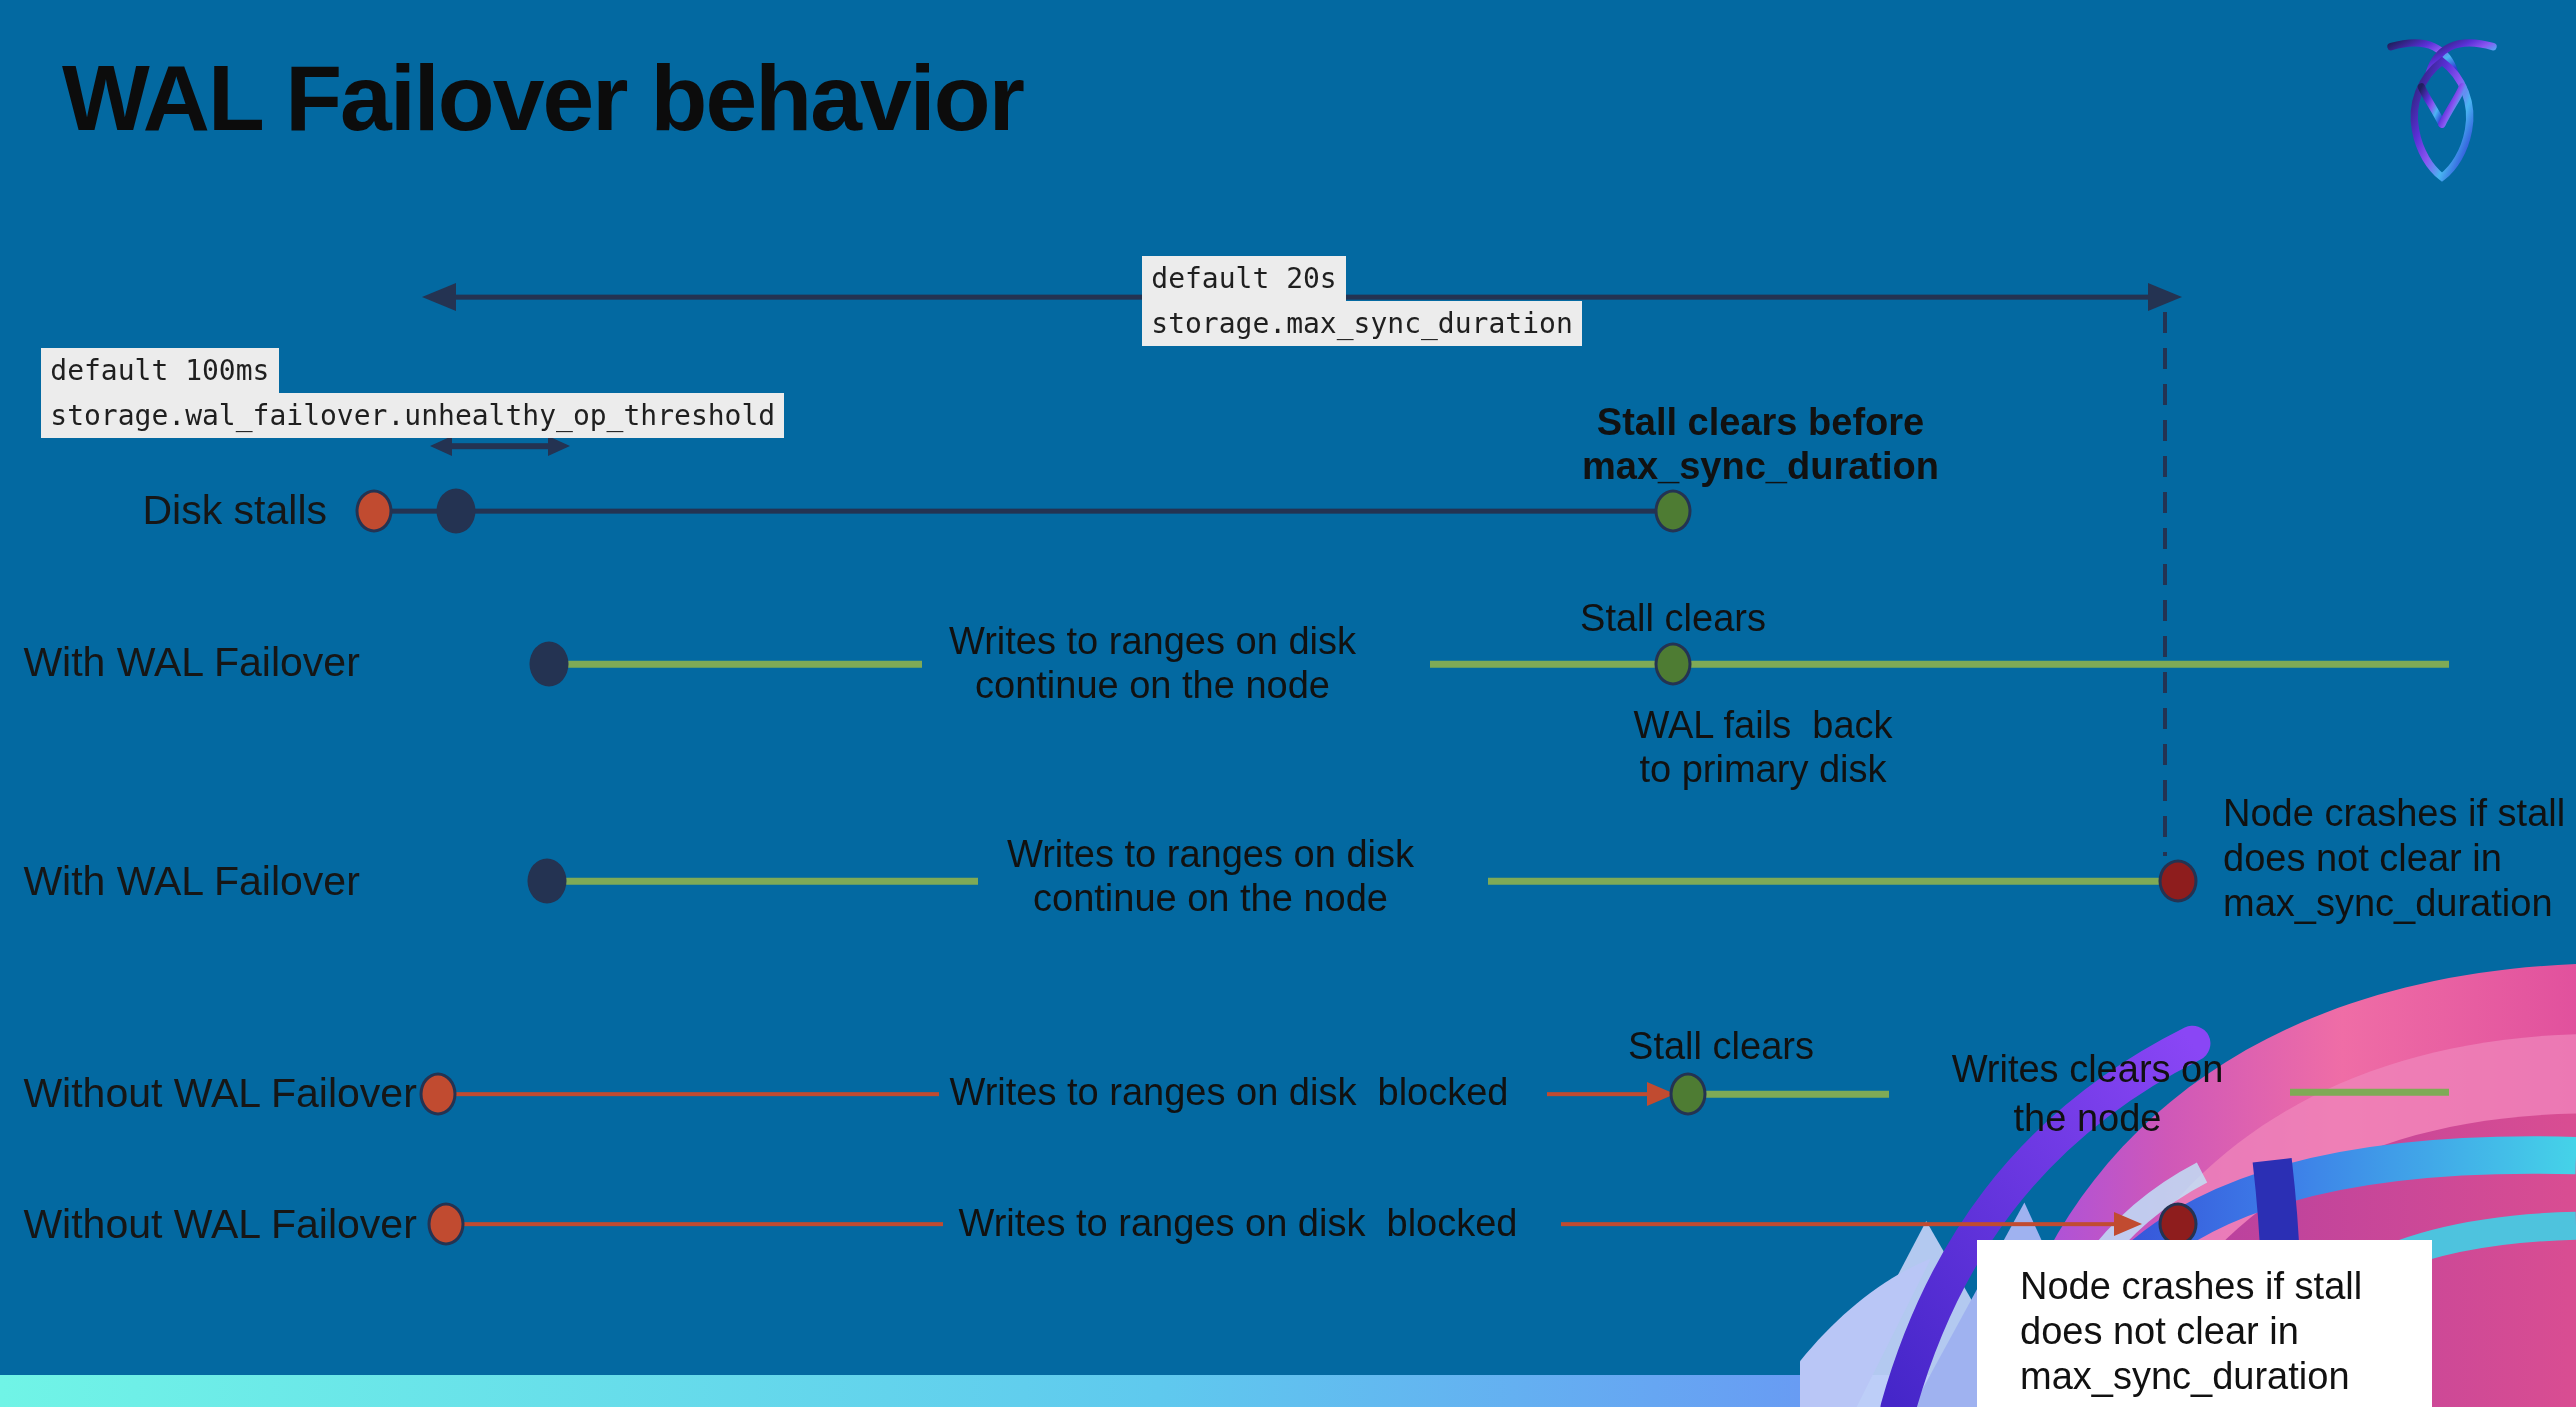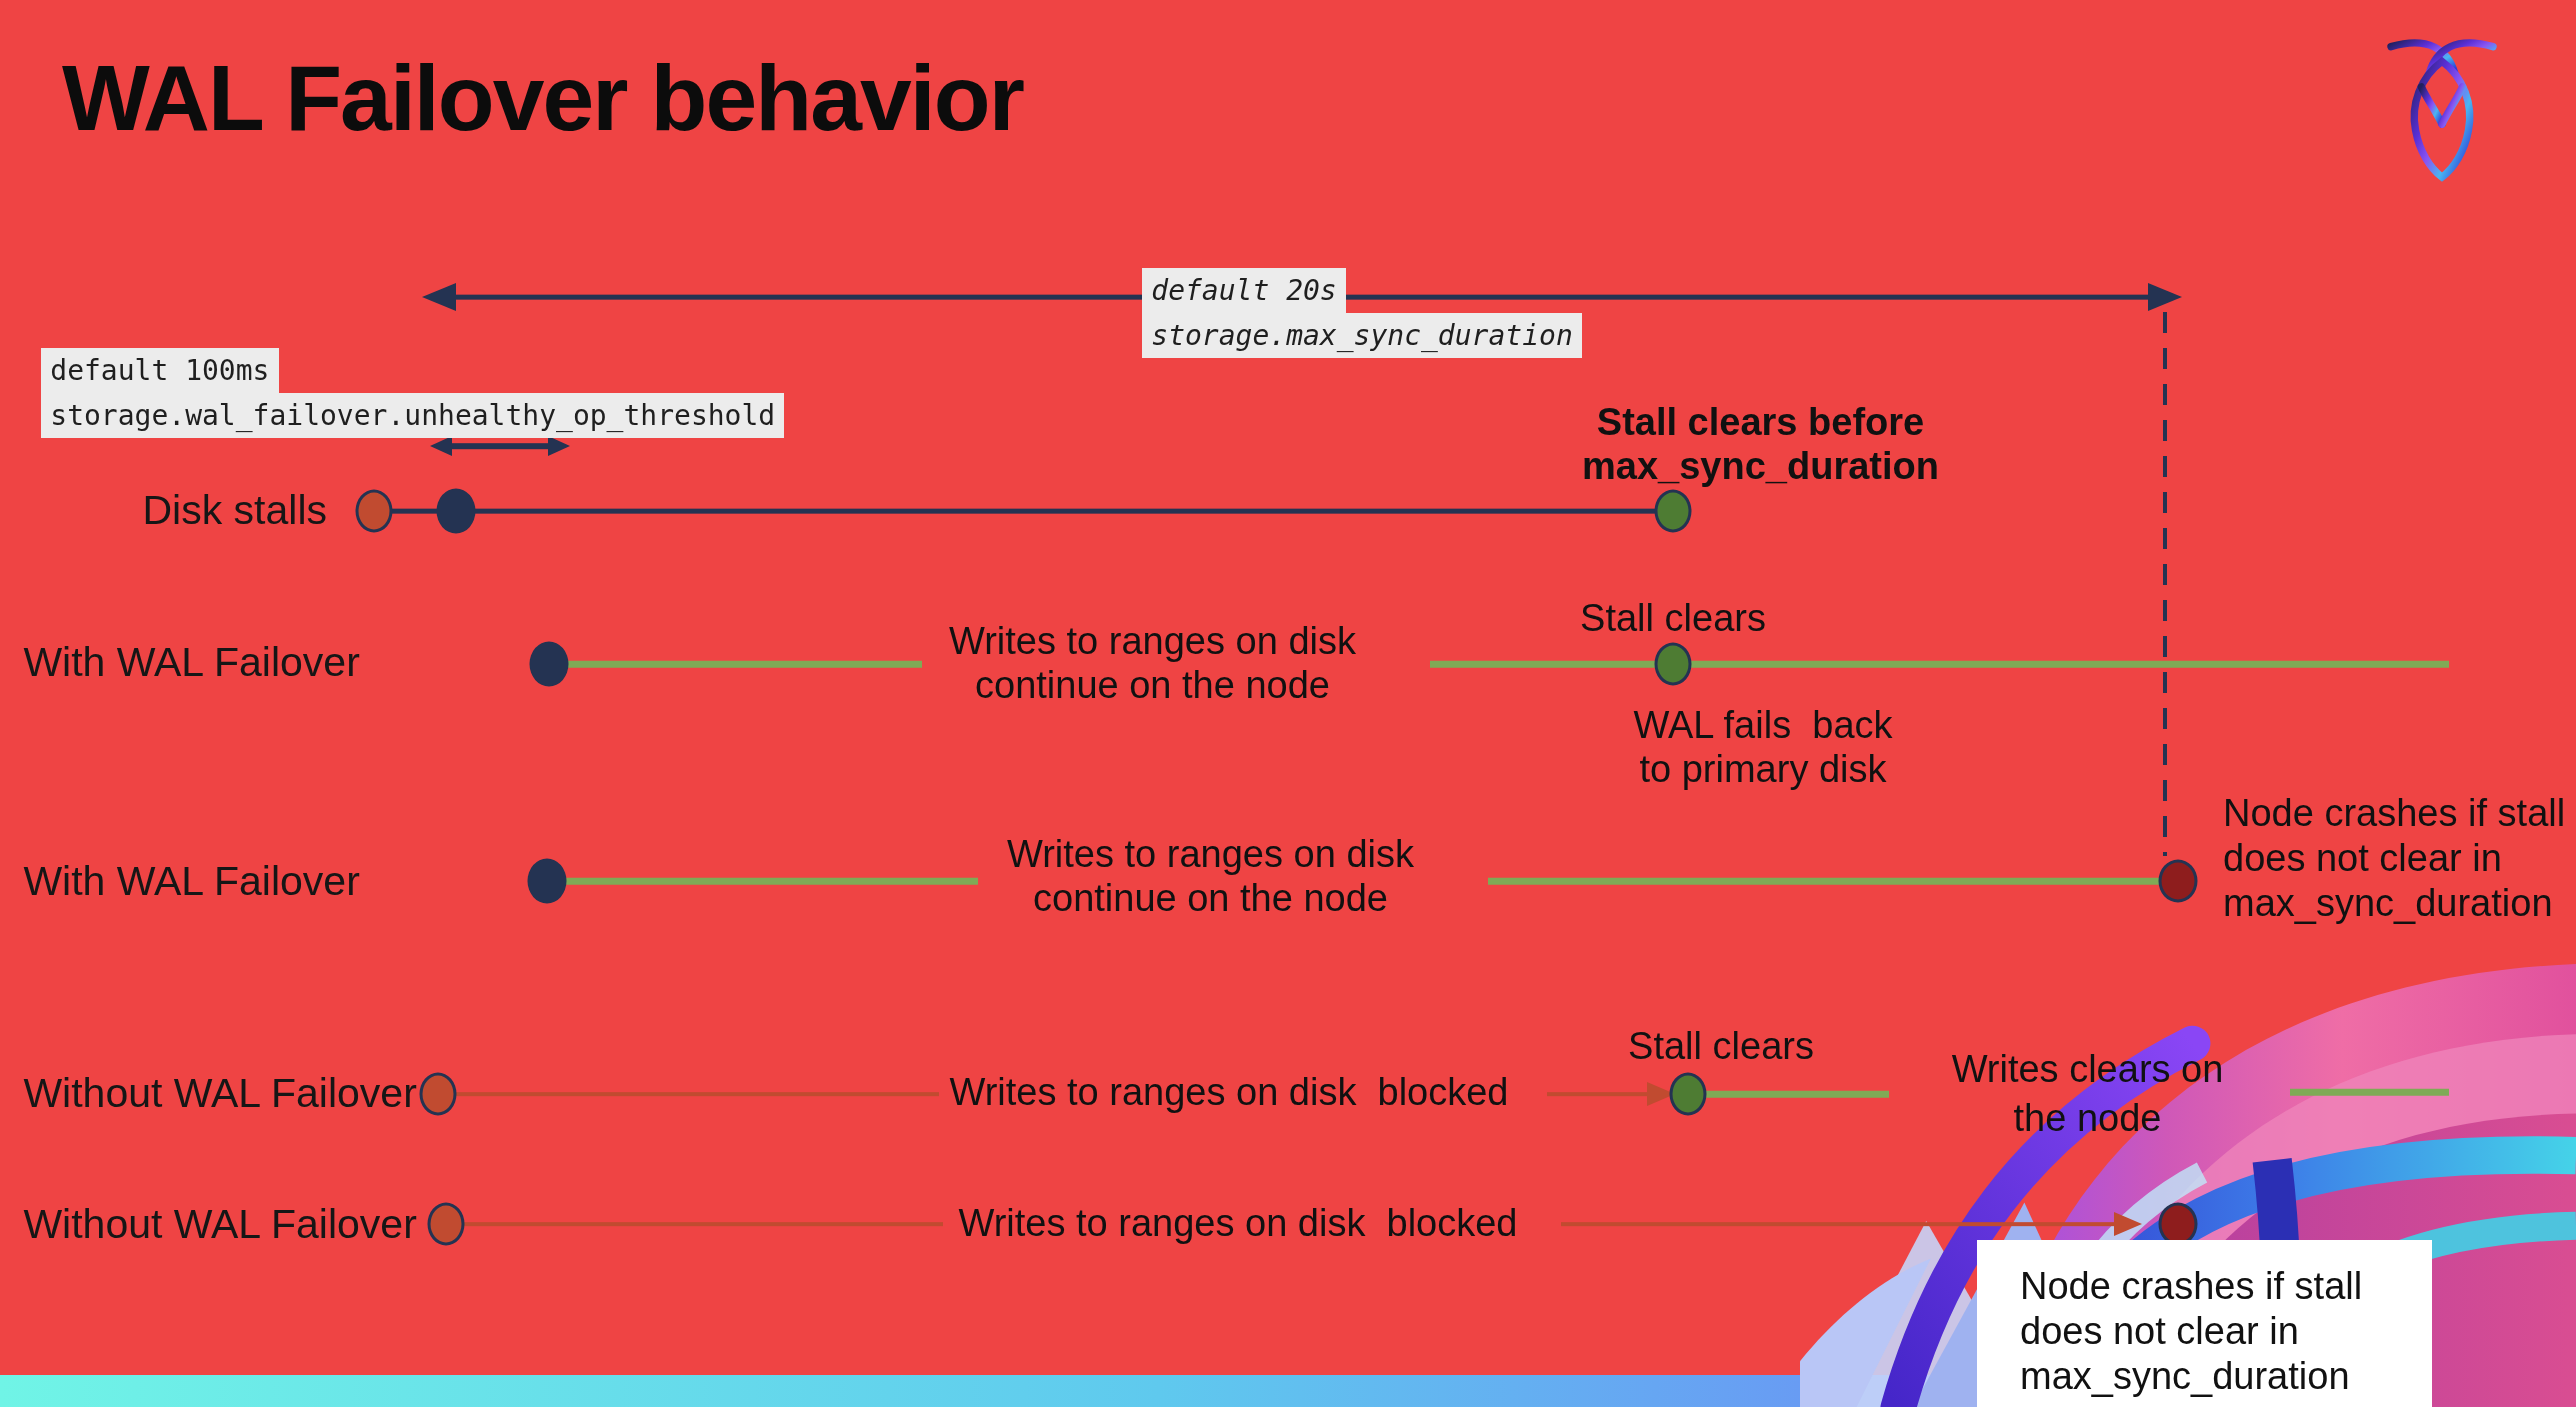--- a/index.html
+++ b/index.html
@@ -1,17 +1,17 @@
 <!DOCTYPE html>
 <html style="--navy: #243352; --line-green: #7faa56; --dot-green: #4e7c33; --line-red: #c14b30; --dot-maroon: #8e1d1d; --code-bg: #ececec; --bar-gradient-start: #70f4e6; --bar-gradient-mid: #5fc9ee; --bar-gradient-end: #6b8df5;font-size:15px"><head>
 <meta charset="utf-8">
 <style>
   html,body{margin:0;padding:0;background:#fff;}
   #slide{
-    position:relative;width:2576px;height:1408px;overflow:hidden;background:#ef4444;
+    position:relative;width:2576px;height:1408px;overflow:hidden;background:#0369a1;
     font-family:"Liberation Sans",sans-serif;color:#161616;
   }
   .abs{position:absolute;}
   
   #title{left:62px;top:45px;font-size:93px;font-weight:800;letter-spacing:-1.9px;color:#0c0c0c;}
   
   .code{position:absolute;font-family:"DejaVu Sans Mono","Liberation Mono",monospace;font-size:28px;color:#1f1f1f;z-index:6;line-height:41px;}
   .code span{background:var(--code-bg,#ececec);padding:1.9px 9.3px;display:inline-block;}
   
   .rowlab{position:absolute;font-size:41px;color:#161616;z-index:5;}
@@ -111,21 +111,21 @@
     <path d="M240 520 C280 400 330 320 430 268" stroke="#bfe9fa" stroke-width="24" fill="none" opacity="0.8"></path>
     <path d="M260 520 C320 340 470 240 830 250" stroke="url(#btGrad)" stroke-width="40" fill="none"></path>
     <path d="M480 520 C520 400 620 330 830 325" stroke="#3fd0e6" stroke-width="30" fill="none" opacity="0.9"></path>
     <path d="M505 255 C515 340 518 430 512 520" stroke="#2b2fb4" stroke-width="42" fill="none"></path>
   </svg>
 
   <div class="hline l-navy abs" style="left:454px;top:297px;width:1694px;"></div>
   <div class="tri tri-l-navy abs" style="left:422px;top:297px;"></div>
   <div class="tri tri-r-navy abs" style="left:2148px;top:297px;"></div>
 
-  <div class="code" style="left:1142px;top:268px;font-style:italic;">
+  <div class="code" style="left:1142px;top:256px;">
     <span>default 20s</span><br>
     <span>storage.max_sync_duration</span>
   </div>
 
   <div class="code" style="left:41px;top:348px;">
     <span>default 100ms</span><br>
     <span>storage.wal_failover.unhealthy_op_threshold</span>
   </div>
 
   <div class="hline l-navy abs" style="left:451px;top:446px;width:97px;height:5.6px;"></div>

